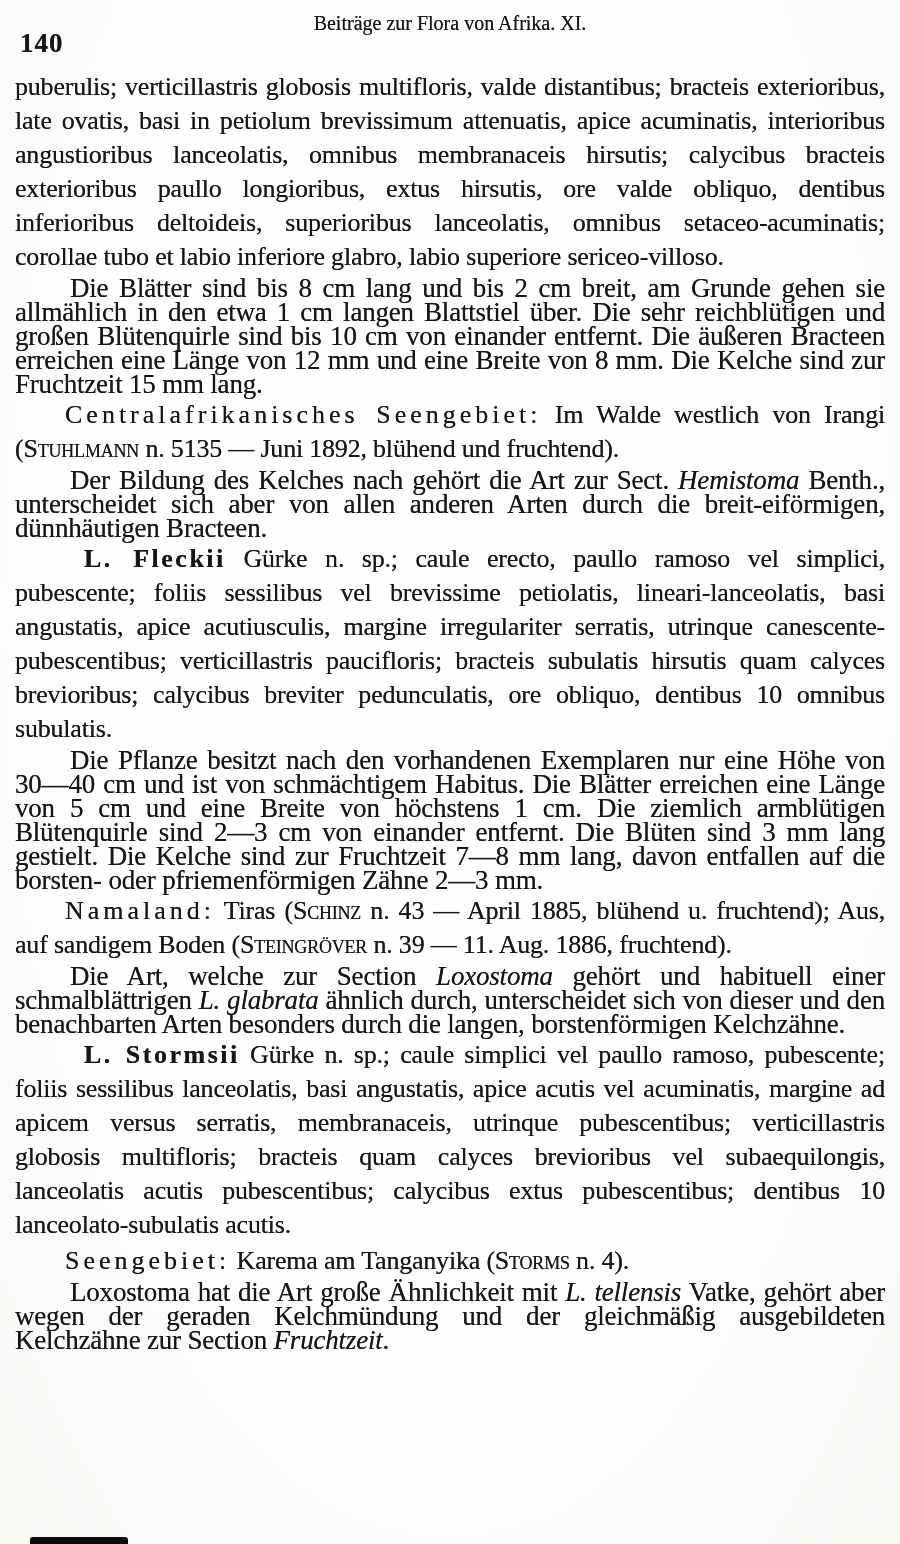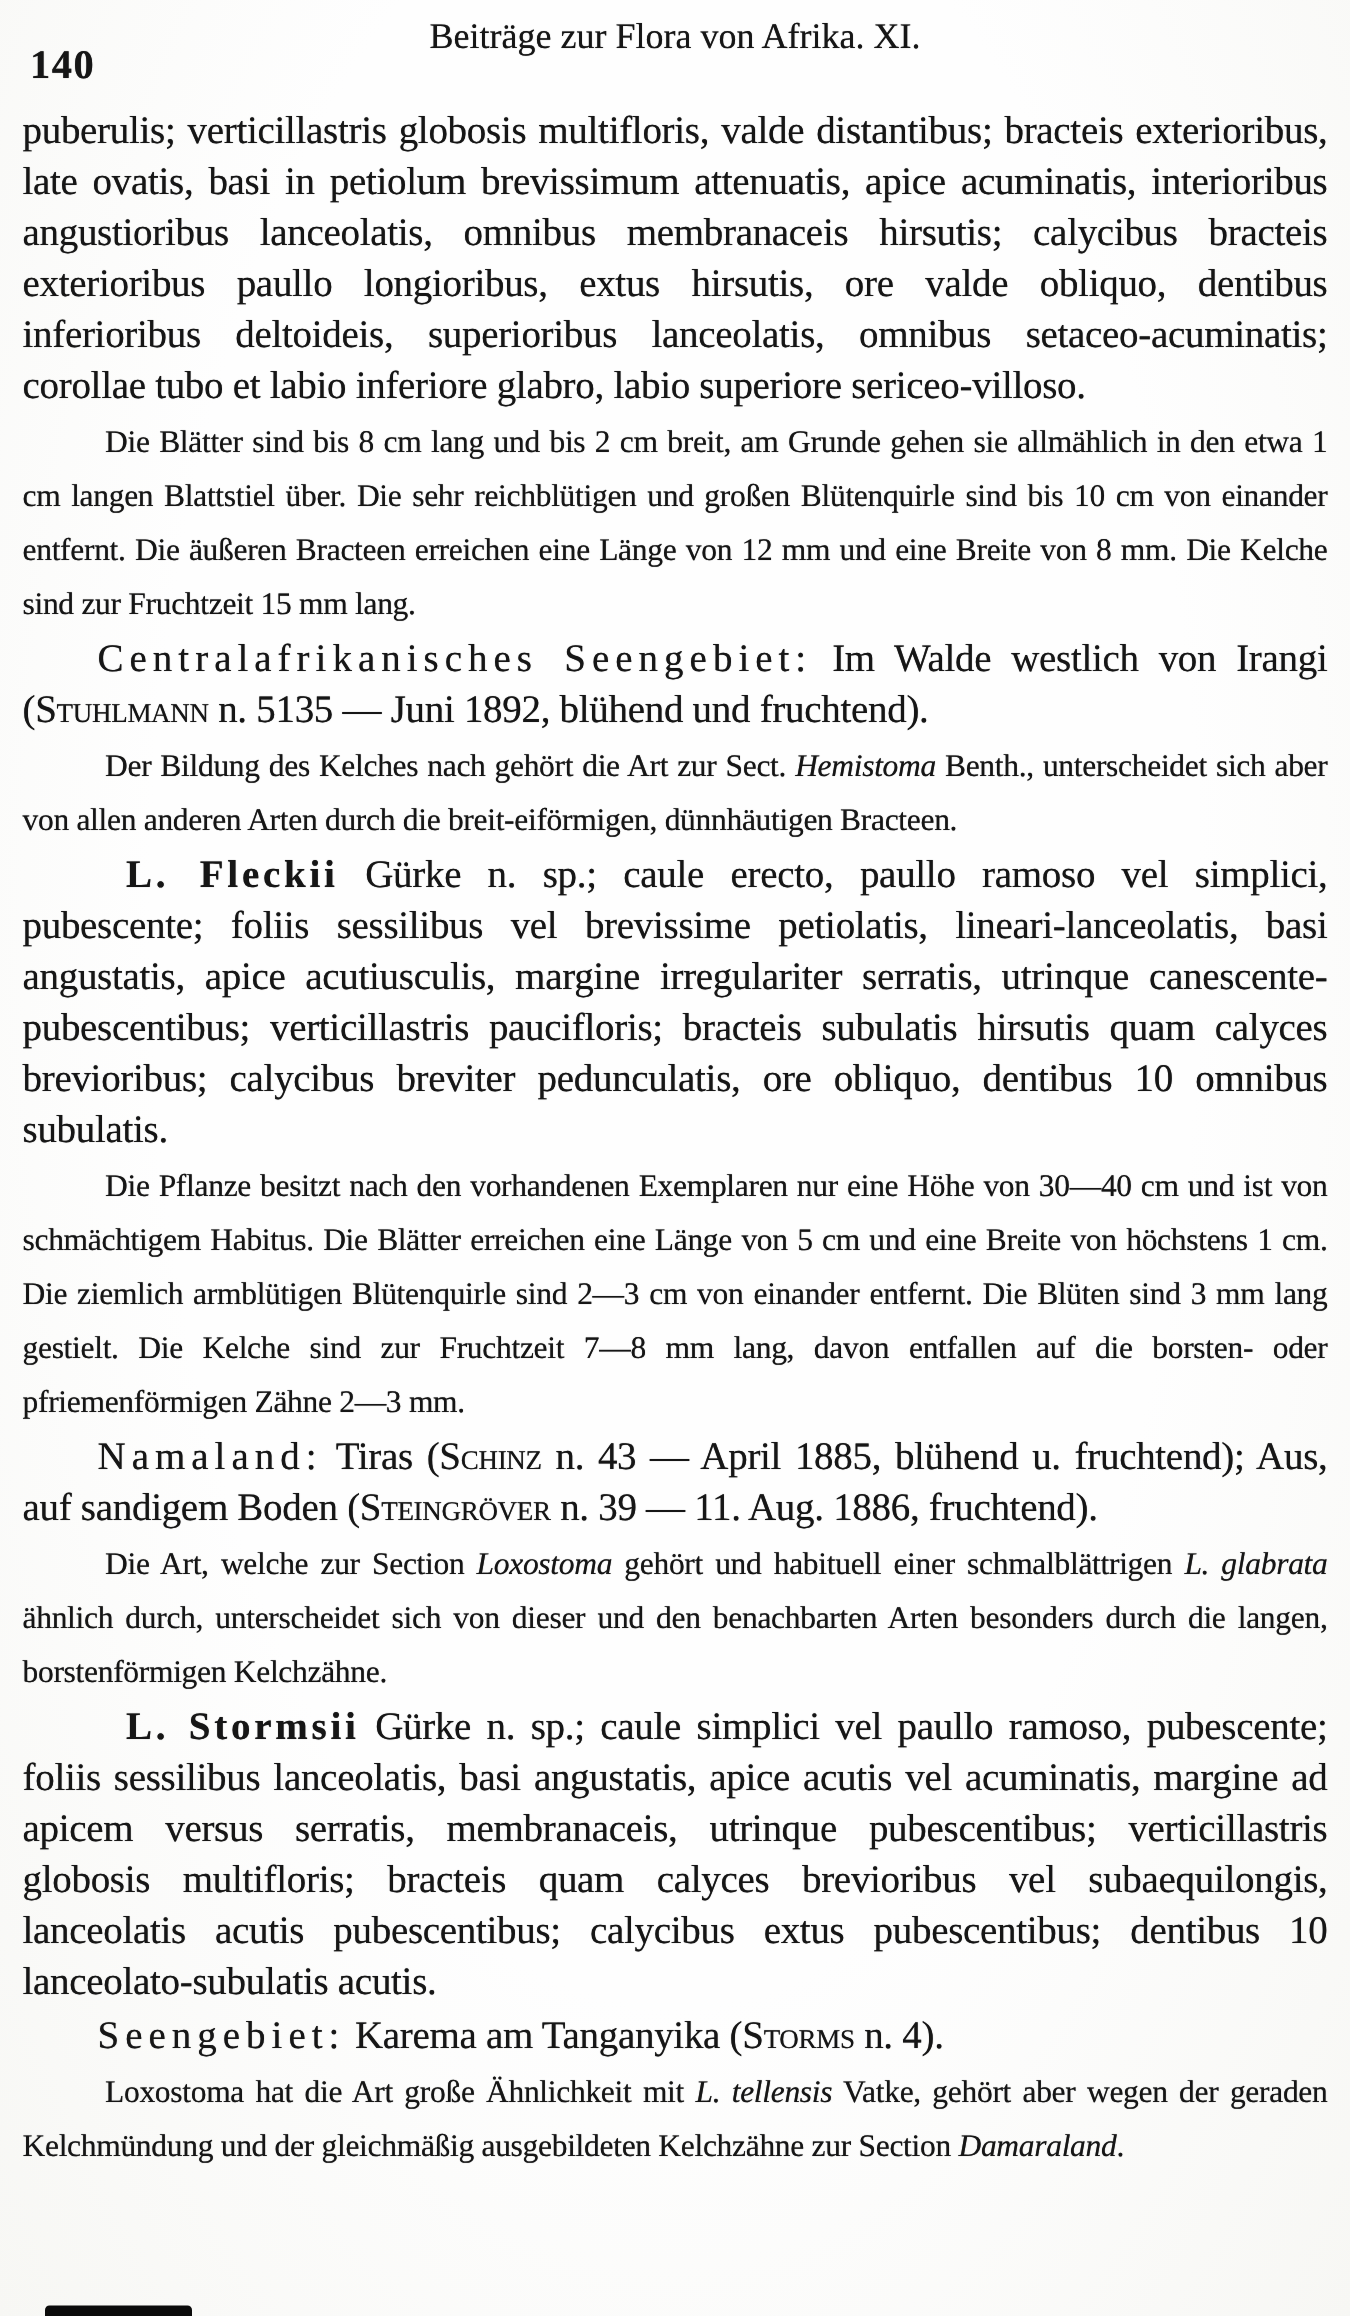--- a/index.html
+++ b/index.html
@@ -25,35 +25,35 @@
     font-weight: bold;
     letter-spacing: 1px;
     margin-top: 20px;
   }
   .running-title {
     position: absolute;
     left: 0;
     right: 0;
     top: 12px;
     text-align: center;
-    font-size: 24px;
+    font-size: 20px;
   }
   main {
     margin: 24px 15px 0 15px;
   }
   p { margin: 0; padding: 0; text-align: justify; }
   p.lg {
     font-size: 26px;
     line-height: 34px;
     letter-spacing: -0.2px;
     margin: 2px 0;
   }
   p.sm {
-    font-size: 21px;
-    line-height: 36px;
+    font-size: 27px;
+    line-height: 24px;
     letter-spacing: -0.2px;
     text-indent: 55px;
     margin: 2px 0;
   }
   p.lg.indent { text-indent: 50px; }
   p.lg.noindent { text-indent: 0; }
   .sperr { letter-spacing: 4px; }
   .species { font-weight: bold; letter-spacing: 2.5px; margin-left: 19px; }
   .sc { font-variant: small-caps; }
   i { font-style: italic; }
@@ -92,17 +92,17 @@
 
   <p class="lg indent"><span class="sperr">Namaland:</span><span> Tiras (</span><span class="sc">Schinz</span><span> n. 43 — April 1885, blühend u. fruchtend); Aus, auf sandigem Boden (</span><span class="sc">Steingröver</span><span> n. 39 — 11. Aug. 1886, fruchtend).</span></p>
 
   <p class="sm"><span>Die Art, welche zur Section </span><i>Loxostoma</i><span> gehört und habituell einer schmalblättrigen </span><i>L. glabrata</i><span> ähnlich durch, unterscheidet sich von dieser und den benachbarten Arten besonders durch die langen, borstenförmigen Kelchzähne.</span></p>
 
   <p class="lg indent"><span class="species">L. Stormsii</span><span> Gürke n. sp.; caule simplici vel paullo ramoso, pubescente; foliis sessilibus lanceolatis, basi angustatis, apice acutis vel acuminatis, margine ad apicem versus serratis, membranaceis, utrinque pubescentibus; verticillastris globosis multifloris; bracteis quam calyces brevioribus vel subaequilongis, lanceolatis acutis pubescentibus; calycibus extus pubescentibus; dentibus 10 lanceolato-subulatis acutis.</span></p>
 
 
   <p class="lg indent"><span class="sperr">Seengebiet:</span><span> Karema am Tanganyika (</span><span class="sc">Storms</span><span> n. 4).</span></p>
 
-  <p class="sm"><span>Loxostoma hat die Art große Ähnlichkeit mit </span><i>L. tellensis</i><span> Vatke, gehört aber wegen der geraden Kelchmündung und der gleichmäßig ausgebildeten Kelchzähne zur Section </span><i>Damaraland</i><span>.</span></p>
+  <p class="sm"><span>Loxostoma hat die Art große Ähnlichkeit mit </span><i>L. tellensis</i><span> Vatke, gehört aber wegen der geraden Kelchmündung und der gleichmäßig ausgebildeten Kelchzähne zur Section </span><i>Fruchtzeit</i><span>.</span></p>
 
 </main>
 
 <div class="scan-smudge"></div>
 
 </body></html>

